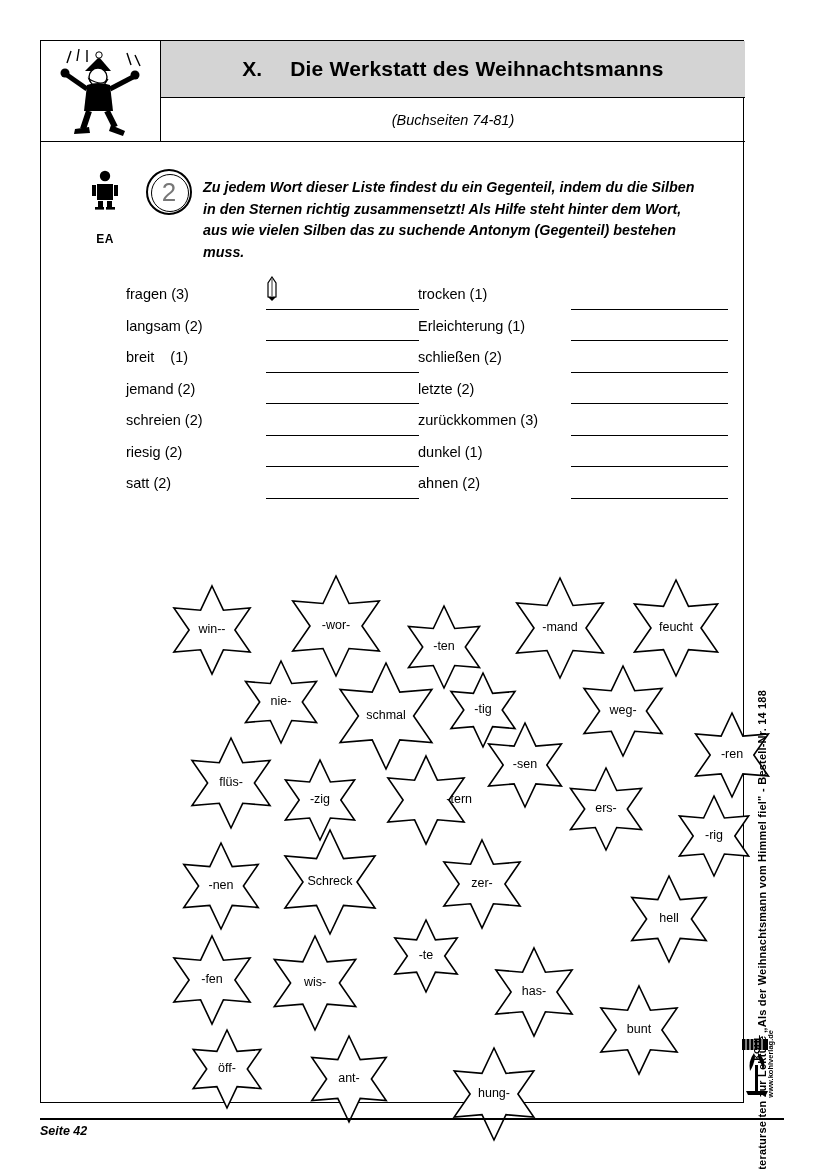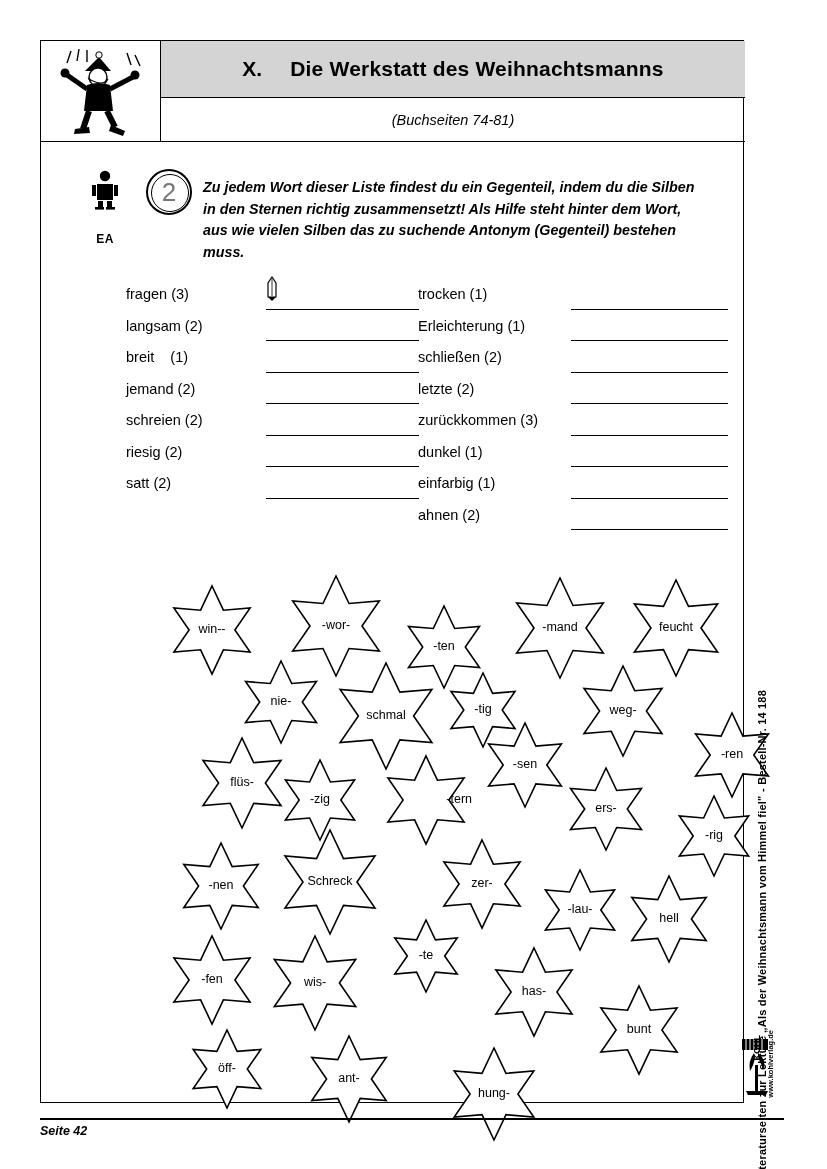--- a/index.html
+++ b/index.html
@@ -400,24 +400,20 @@
           </div>
         <div class="word-row">
             <span class="word-label">zurückkommen (3)</span>
             <span class="word-line"></span>
           </div>
         <div class="word-row">
             <span class="word-label">dunkel (1)</span>
             <span class="word-line"></span>
           </div>
         <div class="word-row">
-            <span class="word-label">einfarbig (1)</span>
-            <span class="word-line"></span>
-          </div>
-        <div class="word-row">
             <span class="word-label">ahnen (2)</span>
             <span class="word-line"></span>
           </div>
       </div>
     </div>
 
     <div class="stars" id="star-field">
         <div class="star" style="left: 40px; top: 28px; width: 92px; height: 92px;">
           <svg width="92" height="92" viewBox="0 0 92 92">
             <polygon points="46.0,2.0 57.4,26.2 84.1,24.0 68.9,46.0 84.1,68.0 57.4,65.8 46.0,90.0 34.6,65.8 7.9,68.0 23.1,46.0 7.9,24.0 34.6,26.2" fill="#ffffff" stroke="#000000" stroke-width="1.6" stroke-linejoin="miter"></polygon>
@@ -471,21 +467,21 @@
             <polygon points="47.0,2.0 58.7,26.7 86.0,24.5 70.4,47.0 86.0,69.5 58.7,67.3 47.0,92.0 35.3,67.3 8.0,69.5 23.6,47.0 8.0,24.5 35.3,26.7" fill="#ffffff" stroke="#000000" stroke-width="1.6" stroke-linejoin="miter"></polygon>
           </svg>
           <span>weg-</span>
         </div>
         <div class="star" style="left: 562px; top: 155px; width: 88px; height: 88px;">
           <svg width="88" height="88" viewBox="0 0 88 88">
             <polygon points="44.0,2.0 54.9,25.1 80.4,23.0 65.8,44.0 80.4,65.0 54.9,62.9 44.0,86.0 33.1,62.9 7.6,65.0 22.2,44.0 7.6,23.0 33.1,25.1" fill="#ffffff" stroke="#000000" stroke-width="1.6" stroke-linejoin="miter"></polygon>
           </svg>
           <span>-ren</span>
         </div>
-        <div class="star" style="left: 69px; top: 180px; width: 94px; height: 94px; justify-content: center;">
+        <div class="star" style="left: 58px; top: 180px; width: 94px; height: 94px; justify-content: center;">
           <svg width="94" height="94" viewBox="0 0 94 94">
             <polygon points="47.0,2.0 58.7,26.7 86.0,24.5 70.4,47.0 86.0,69.5 58.7,67.3 47.0,92.0 35.3,67.3 8.0,69.5 23.6,47.0 8.0,24.5 35.3,26.7" fill="#ffffff" stroke="#000000" stroke-width="1.6" stroke-linejoin="miter"></polygon>
           </svg>
           <span>flüs-</span>
         </div>
         <div class="star" style="left: 152px; top: 202px; width: 84px; height: 84px;">
           <svg width="84" height="84" viewBox="0 0 84 84">
             <polygon points="42.0,2.0 52.4,24.0 76.6,22.0 62.8,42.0 76.6,62.0 52.4,60.0 42.0,82.0 31.6,60.0 7.4,62.0 21.2,42.0 7.4,22.0 31.6,24.0" fill="#ffffff" stroke="#000000" stroke-width="1.6" stroke-linejoin="miter"></polygon>
           </svg>
           <span>-zig</span>
@@ -524,26 +520,20 @@
           <svg width="108" height="108" viewBox="0 0 108 108">
             <polygon points="54.0,2.0 67.5,30.6 99.0,28.0 81.0,54.0 99.0,80.0 67.5,77.4 54.0,106.0 40.5,77.4 9.0,80.0 27.0,54.0 9.0,28.0 40.5,30.6" fill="#ffffff" stroke="#000000" stroke-width="1.6" stroke-linejoin="miter"></polygon>
           </svg>
           <span>Schreck</span>
         </div>
         <div class="star" style="left: 310px; top: 282px; width: 92px; height: 92px;">
           <svg width="92" height="92" viewBox="0 0 92 92">
             <polygon points="46.0,2.0 57.4,26.2 84.1,24.0 68.9,46.0 84.1,68.0 57.4,65.8 46.0,90.0 34.6,65.8 7.9,68.0 23.1,46.0 7.9,24.0 34.6,26.2" fill="#ffffff" stroke="#000000" stroke-width="1.6" stroke-linejoin="miter"></polygon>
           </svg>
           <span>zer-</span>
-        </div>
-        <div class="star" style="left: 412px; top: 312px; width: 84px; height: 84px;">
-          <svg width="84" height="84" viewBox="0 0 84 84">
-            <polygon points="42.0,2.0 52.4,24.0 76.6,22.0 62.8,42.0 76.6,62.0 52.4,60.0 42.0,82.0 31.6,60.0 7.4,62.0 21.2,42.0 7.4,22.0 31.6,24.0" fill="#ffffff" stroke="#000000" stroke-width="1.6" stroke-linejoin="miter"></polygon>
-          </svg>
-          <span>-lau-</span>
         </div>
         <div class="star" style="left: 498px; top: 318px; width: 90px; height: 90px;">
           <svg width="90" height="90" viewBox="0 0 90 90">
             <polygon points="45.0,2.0 56.2,25.6 82.2,23.5 67.4,45.0 82.2,66.5 56.2,64.4 45.0,88.0 33.8,64.4 7.8,66.5 22.6,45.0 7.8,23.5 33.8,25.6" fill="#ffffff" stroke="#000000" stroke-width="1.6" stroke-linejoin="miter"></polygon>
           </svg>
           <span>hell</span>
         </div>
         <div class="star" style="left: 262px; top: 362px; width: 76px; height: 76px;">
           <svg width="76" height="76" viewBox="0 0 76 76">
             <polygon points="38.0,2.0 47.4,21.8 69.2,20.0 56.7,38.0 69.2,56.0 47.4,54.2 38.0,74.0 28.6,54.2 6.8,56.0 19.3,38.0 6.8,20.0 28.6,21.8" fill="#ffffff" stroke="#000000" stroke-width="1.6" stroke-linejoin="miter"></polygon>

